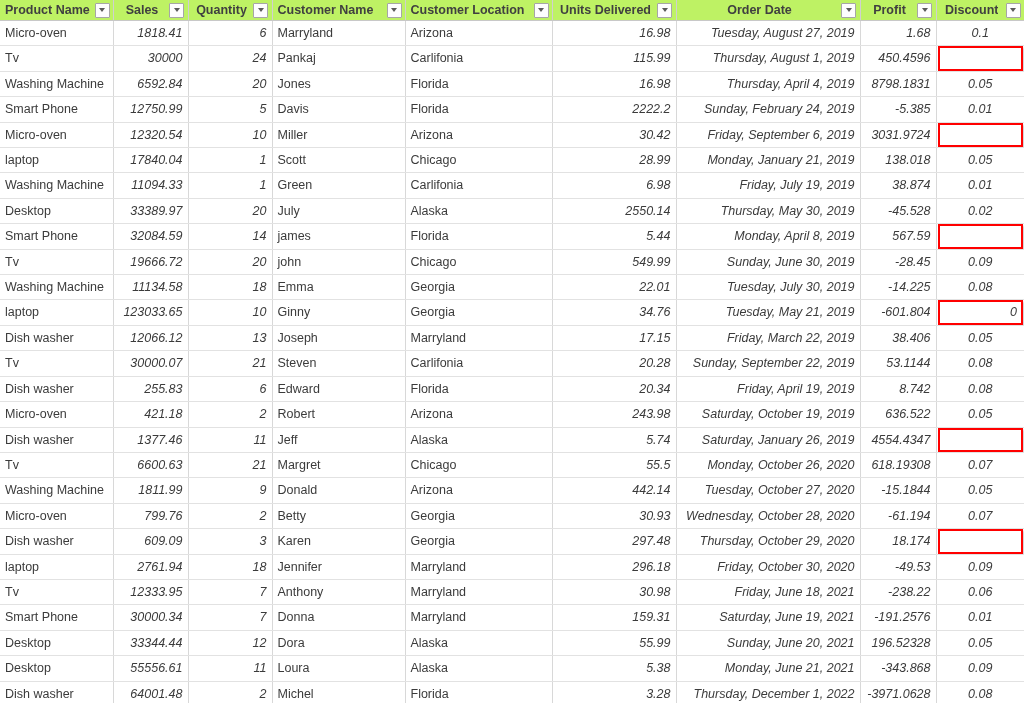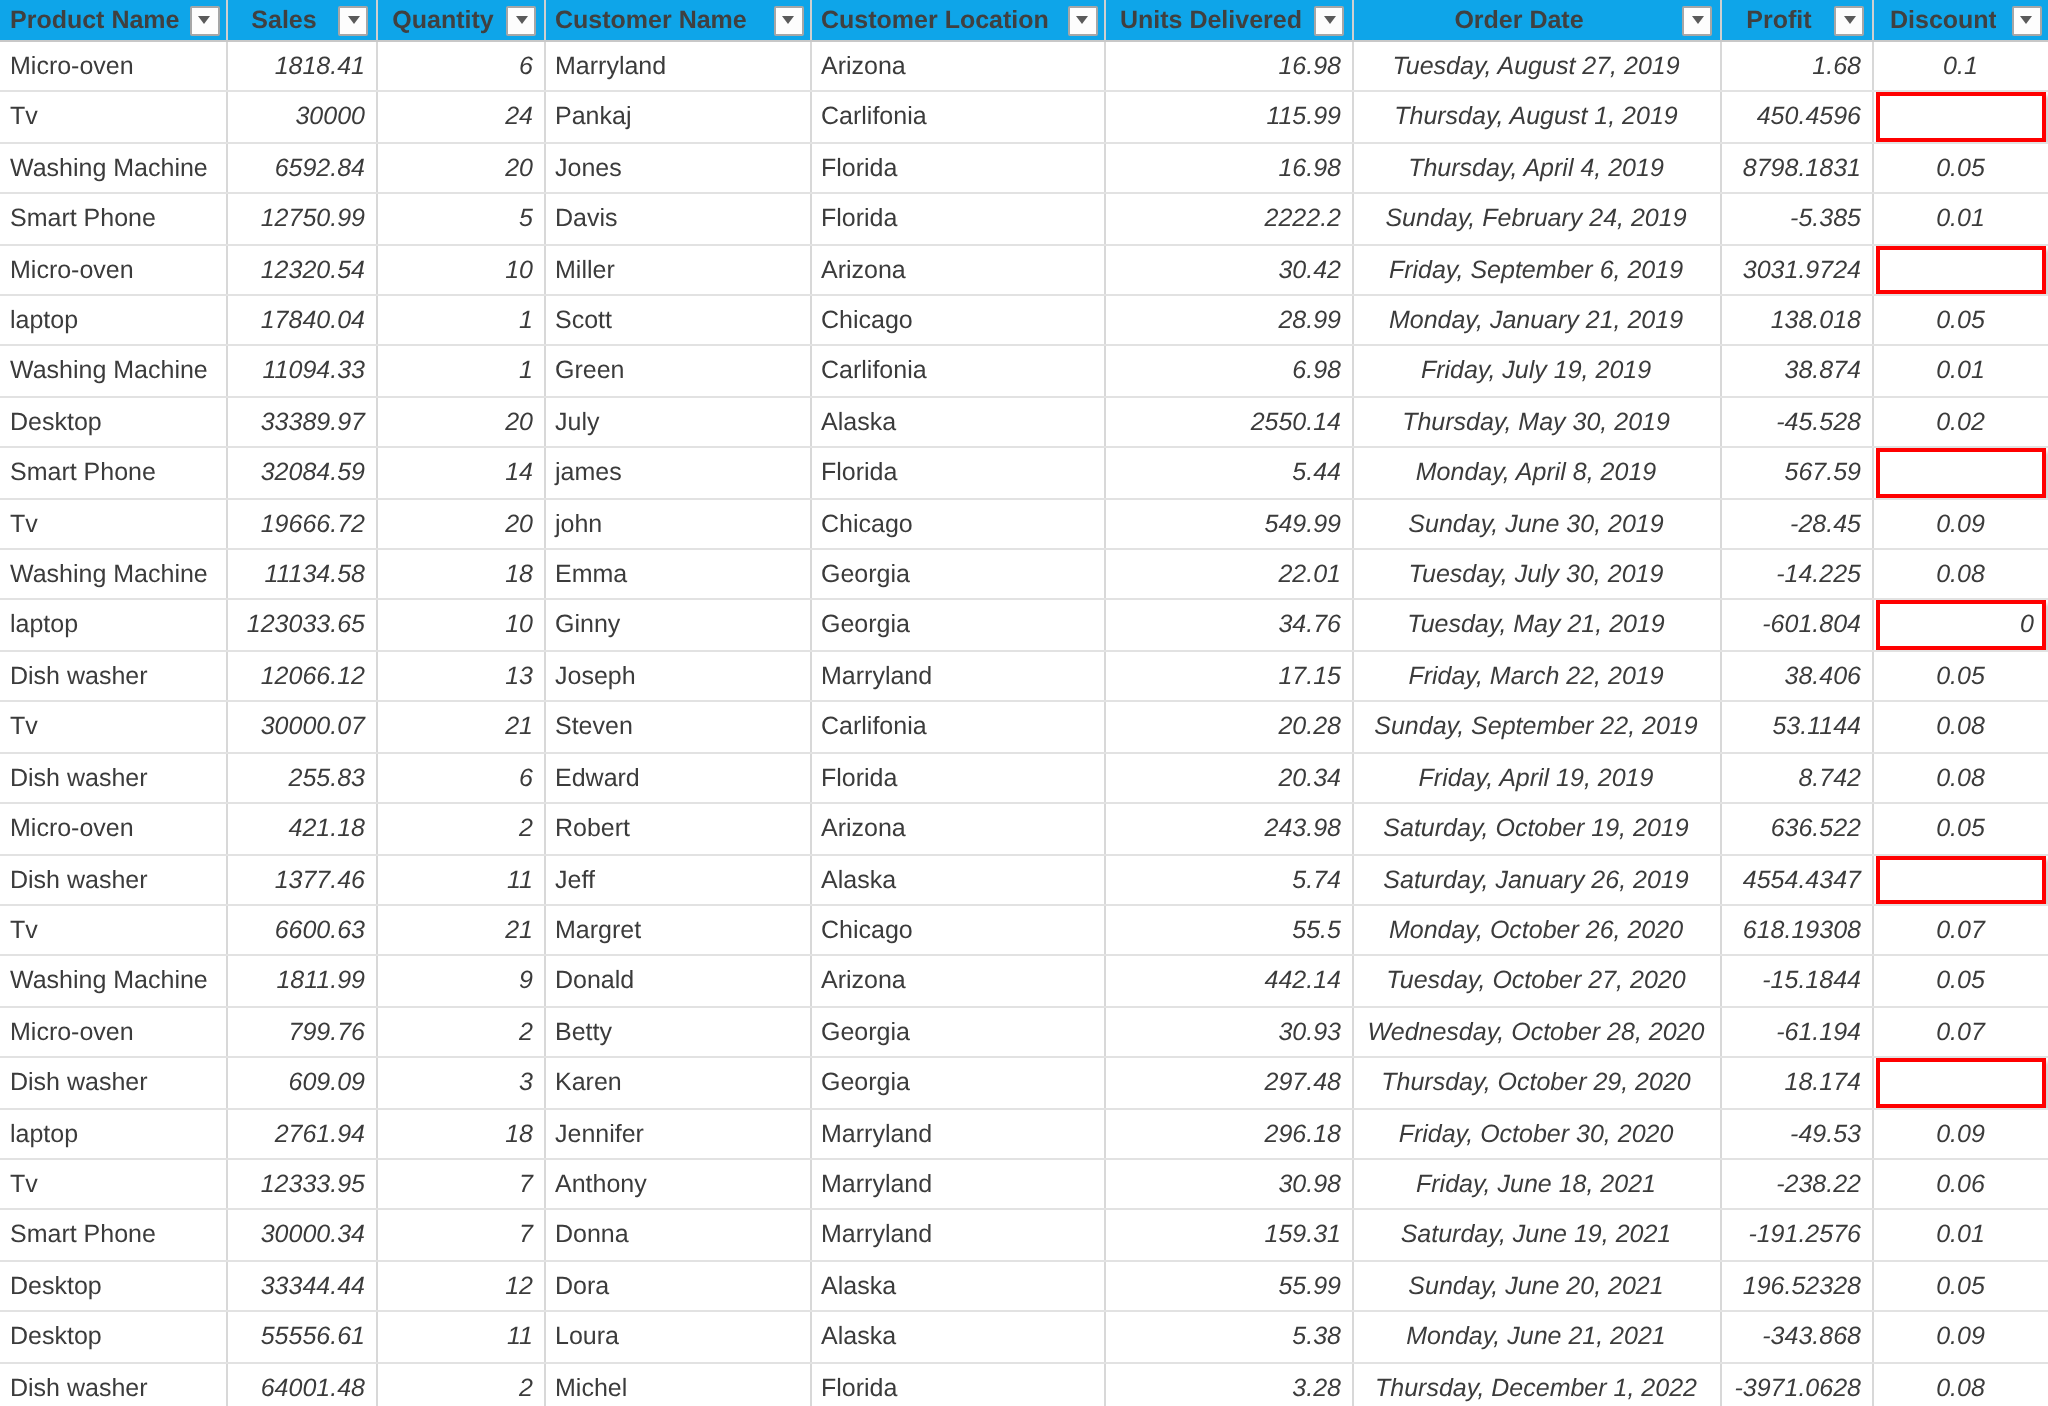--- a/index.html
+++ b/index.html
@@ -30,21 +30,21 @@
     table-layout: fixed;
     width: 1024px;
     font-size: 12.5px;
   }
 
   
   thead th {
     height: 20px;
     padding: 0;
     margin: 0;
-    background: #0ea5e9;
+    background: #bef264;
     border-right: 1px solid #d0d0d0;
     border-bottom: 1px solid #c8c8c8;
     font-weight: bold;
     font-size: 12.5px;
     color: #404040;
     vertical-align: middle;
     overflow: hidden;
     white-space: nowrap;
   }
   thead th:last-child { border-right: none; margin-top: 40px; }
@@ -101,21 +101,21 @@
     white-space: nowrap;
     vertical-align: middle;
     background: #ffffff;
     box-sizing: border-box;
   }
   tbody td:last-child { border-right: none; text-align: center; }
   tbody tr:first-child td { border-top: none; }
 
   .txt   { text-align: left;  font-style: normal; }
   .num   { text-align: right; font-style: italic; }
-  .datec { text-align: center; font-style: italic; }
+  .datec { text-align: right; font-style: italic; }
 
   
   td.hl {
     position: relative;
     padding: 0;
   }
   td.hl .hlbox {
     position: absolute;
     left: 1px; right: 1px; top: 0px; bottom: 0px;
     border: 2px solid #ff0000;

